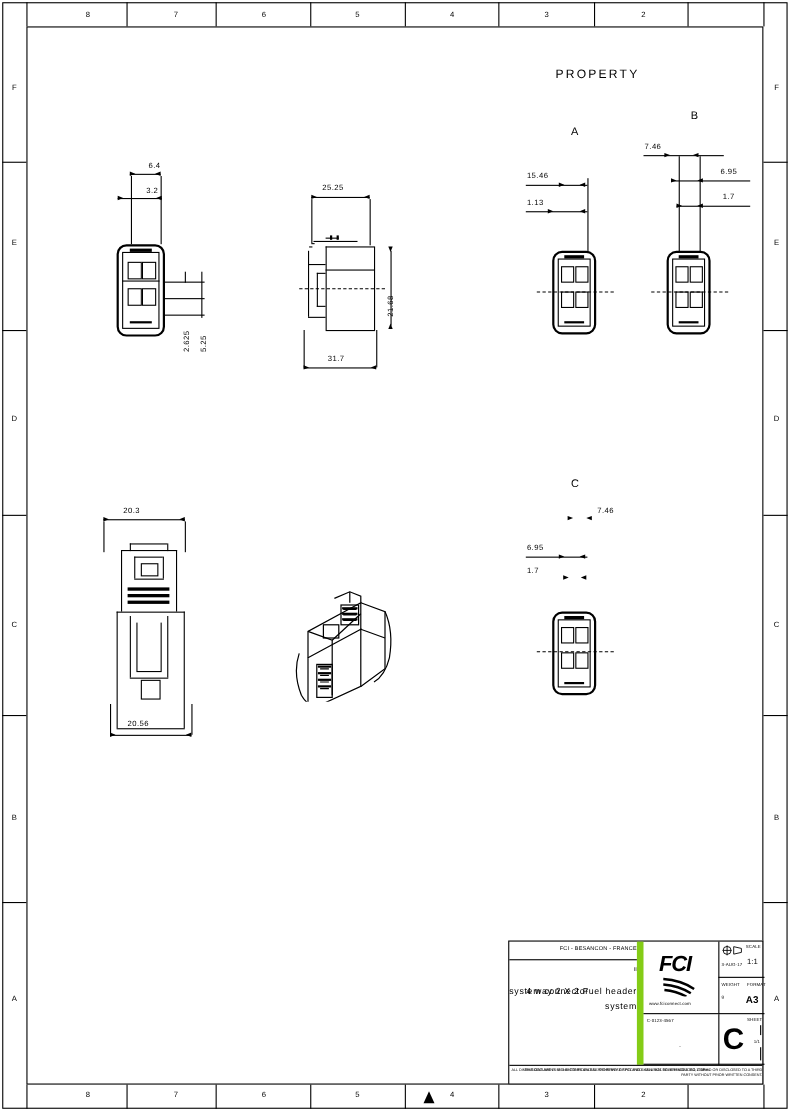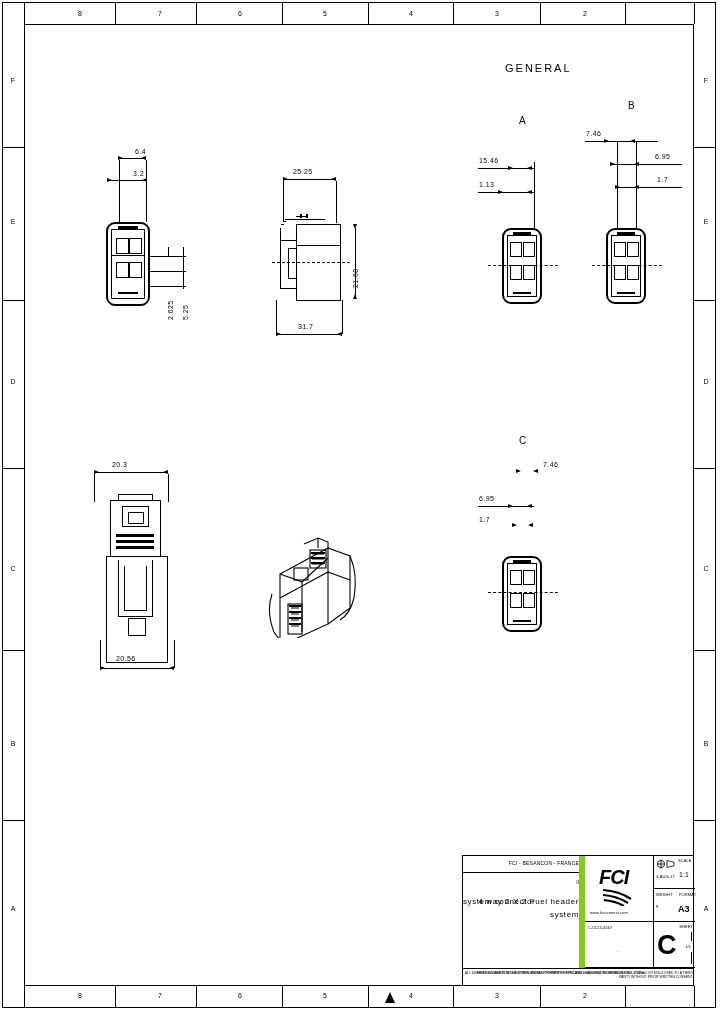--- a/index.html
+++ b/index.html
@@ -150,21 +150,21 @@
     <div class="zone-lbl zone-right" style="top:565px">C</div>
     <div class="zone-lbl zone-right" style="top:740px">B</div>
     <div class="zone-lbl zone-right" style="top:905px">A</div>
     <div class="tick-v" style="left:694px;top:147px"></div>
     <div class="tick-v" style="left:694px;top:300px"></div>
     <div class="tick-v" style="left:694px;top:468px"></div>
     <div class="tick-v" style="left:694px;top:650px"></div>
     <div class="tick-v" style="left:694px;top:820px"></div>
   </div>
 
-  <div class="hdr-txt" style="left:505px;top:62px">GENERAL</div>
+  <div class="hdr-txt" style="left:505px;top:62px">PROPERTY</div>
 
   <div>
     <div class="conn" style="left:106px;top:222px;width:44px;height:84px">
       <div class="body"></div>
       <div class="inner"></div>
       <div class="cav" style="left:10px;top:16px;width:11px;height:14px"></div>
       <div class="cav" style="left:23px;top:16px;width:11px;height:14px"></div>
       <div class="cav" style="left:10px;top:40px;width:11px;height:14px"></div>
       <div class="cav" style="left:23px;top:40px;width:11px;height:14px"></div>
       <div class="bar" style="left:12px;top:4px;width:20px;height:3px"></div>

